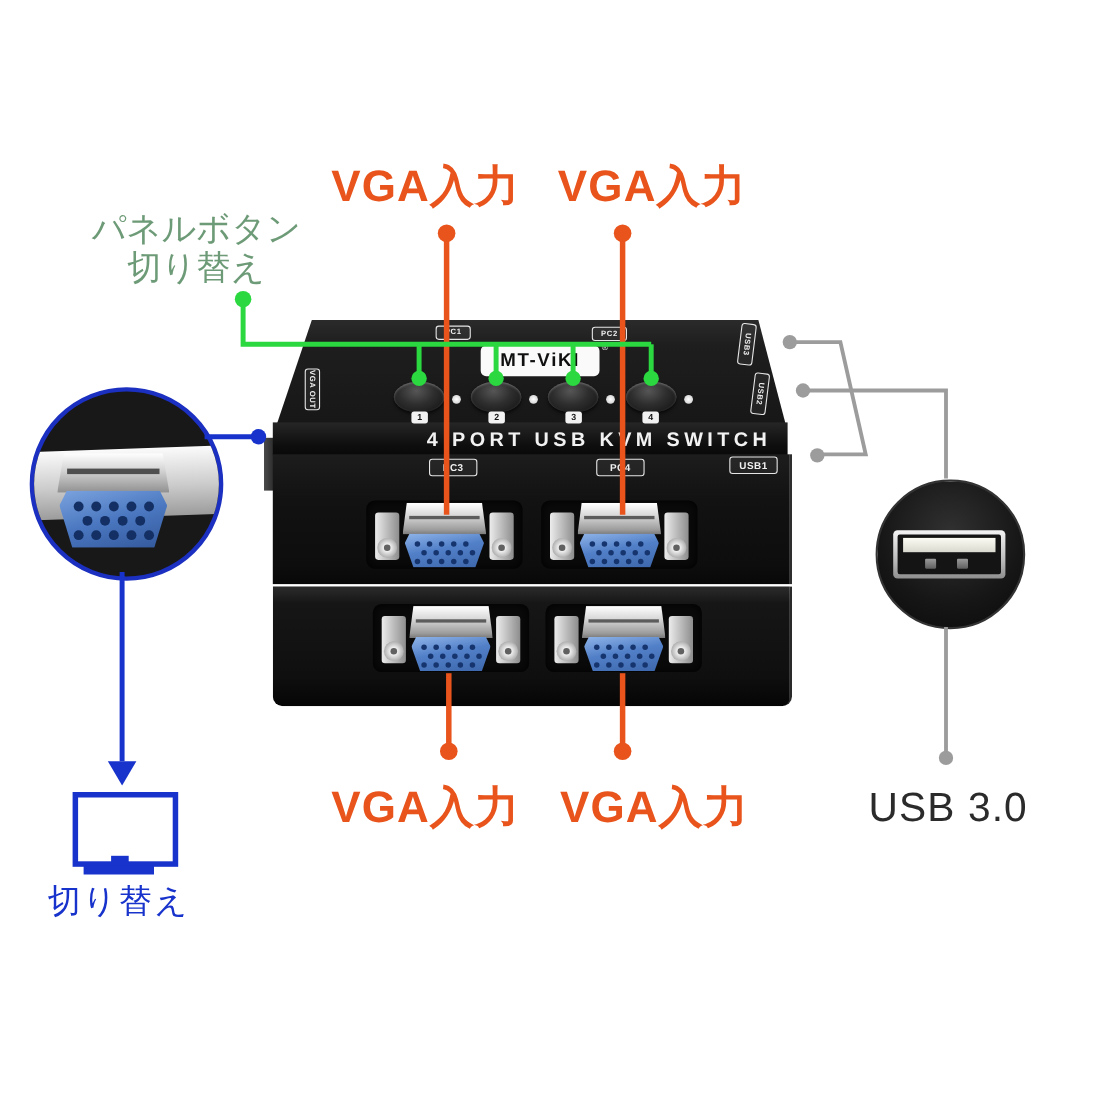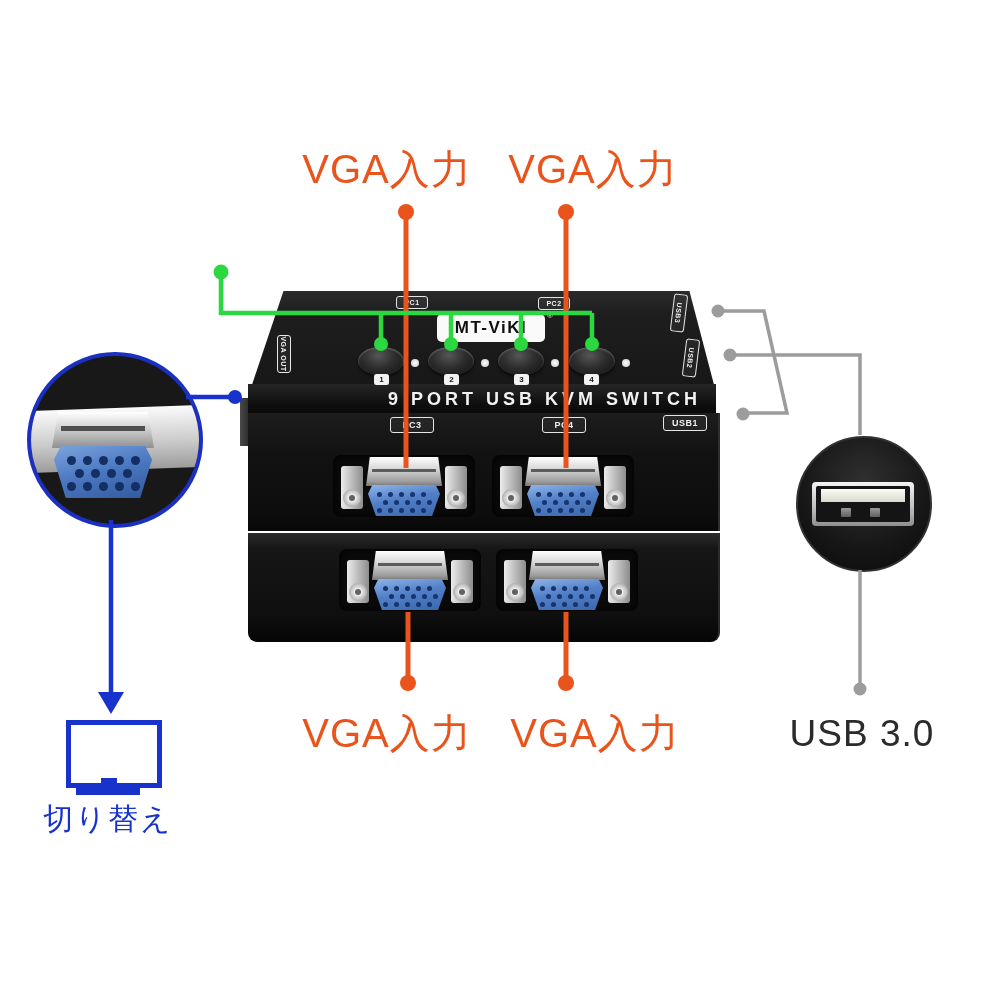--- a/index.html
+++ b/index.html
@@ -1,21 +1,21 @@
 <!DOCTYPE html>
 <html><head>
 <meta charset="utf-8">
 <style>
   html,body{margin:0;padding:0;background:#fff;}
   body{font-family:"Liberation Sans",sans-serif;}
   .stage{position:relative;width:1001px;height:1001px;background:#fff;overflow:hidden;}
   .abs{position:absolute;}
 
   
-  .vga-label{width:230px;text-align:center;color:#E8541C;font-size:40px;font-weight:400;letter-spacing:1px;white-space:nowrap;}
+  .vga-label{width:230px;text-align:center;color:#E8541C;font-size:40px;font-weight:700;letter-spacing:1px;white-space:nowrap;}
   .panel-label{left:56px;top:190px;width:245px;text-align:center;color:#6E9B77;
     font-family:"Liberation Serif",serif;font-size:31px;line-height:36px;}
   .monitor-label{left:17px;top:799px;width:182px;text-align:center;color:#1733CC;
     font-family:"Liberation Serif",serif;font-size:30px;letter-spacing:2px;}
   .usb-label{left:761px;top:713px;width:202px;text-align:center;color:#2b2b2b;font-size:37px;letter-spacing:1px;}
 
   
   .top-face{left:250px;top:290px;width:465px;height:95px;
     background:linear-gradient(180deg,#2b2b2b 0%,#1e1e1e 25%,#171717 100%);
     clip-path:polygon(7.2% 1%,94.5% 1%,99.8% 100%,0.4% 100%);}
@@ -108,20 +108,24 @@
 </head>
 <body>
 
 <div class="stage">
 
   <div class="abs vga-label" style="left:272px;top:142px">VGA入力</div>
   <div class="abs vga-label" style="left:478px;top:142px">VGA入力</div>
   <div class="abs vga-label" style="left:272px;top:706px">VGA入力</div>
   <div class="abs vga-label" style="left:480px;top:706px">VGA入力</div>
 
+  <div class="abs panel-label">
+    <span>パネルボタン</span><br>
+    <span>切り替え</span>
+  </div>
 
   <div class="abs monitor-label">切り替え</div>
   <div class="abs usb-label">USB 3.0</div>
 
   <div class="abs side-bump"></div>
   <div class="abs top-face"></div>
   <div class="abs front-band"></div>
   <div class="abs front-face"></div>
   <div class="abs lower-body"></div>
 
@@ -130,21 +134,21 @@
   <div class="tag tag-side" style="left:265px;top:347px;transform:rotate(90deg)">VGA OUT</div>
   <div class="tag tag-side" style="left:660px;top:306px;transform:rotate(97deg)">USB3</div>
   <div class="tag tag-side" style="left:672px;top:351px;transform:rotate(97deg)">USB2</div>
   <div class="tag tag-front" style="left:390px;top:417px">PC3</div>
   <div class="tag tag-front" style="left:542px;top:417px">PC4</div>
   <div class="tag tag-front" style="left:663px;top:415px">USB1</div>
 
   <div class="abs logo">MT-ViKI</div>
   <div class="abs logo-reg">®</div>
 
-  <div class="abs front-title">9 PORT USB KVM SWITCH</div>
+  <div class="abs front-title">4 PORT USB KVM SWITCH</div>
 
   <div class="abs btn" style="left:358px;top:347px"></div>
   <div class="abs btn" style="left:428px;top:347px"></div>
   <div class="abs btn" style="left:498px;top:347px"></div>
   <div class="abs btn" style="left:569px;top:347px"></div>
   <div class="abs btn-tag" style="left:374px;top:374px">1</div>
   <div class="abs btn-tag" style="left:444px;top:374px">2</div>
   <div class="abs btn-tag" style="left:514px;top:374px">3</div>
   <div class="abs btn-tag" style="left:584px;top:374px">4</div>
   <div class="abs led" style="left:411px;top:359px"></div>

